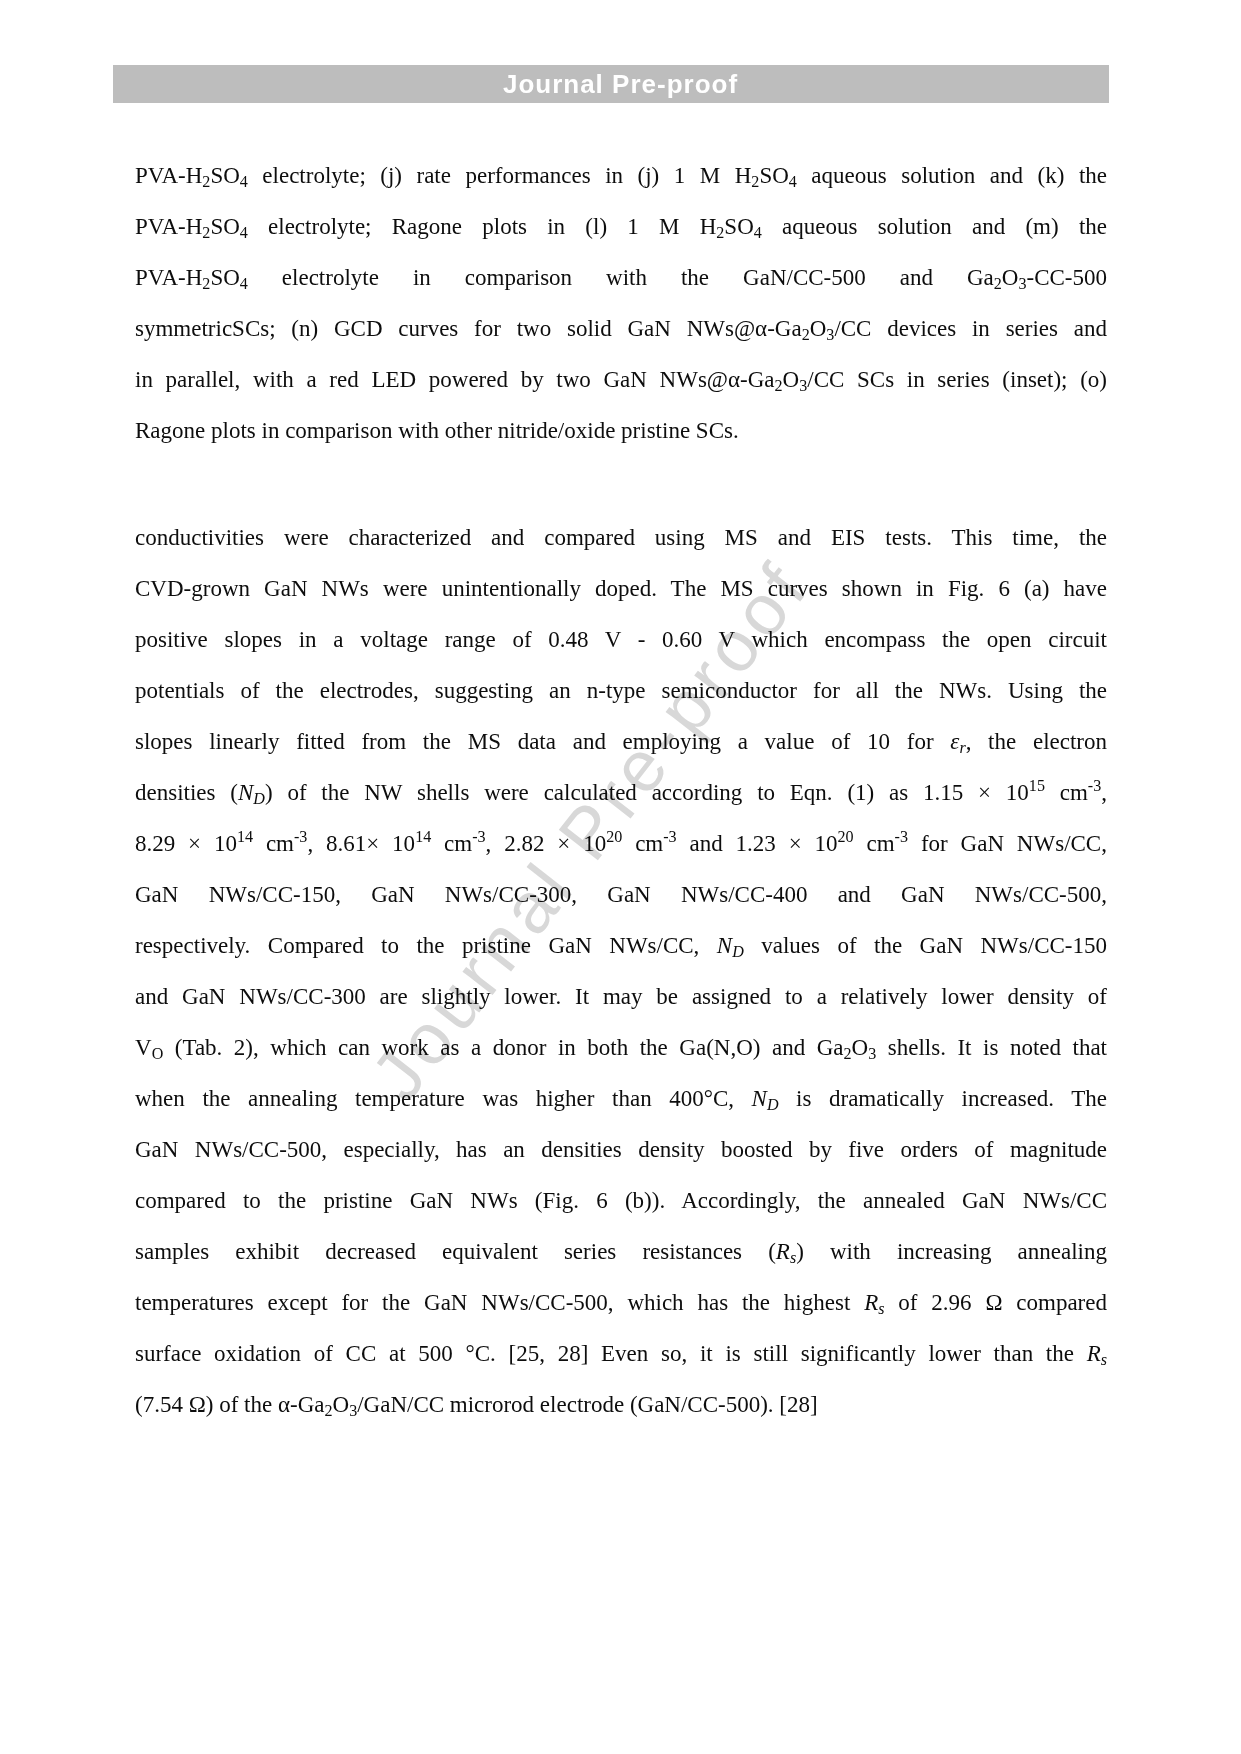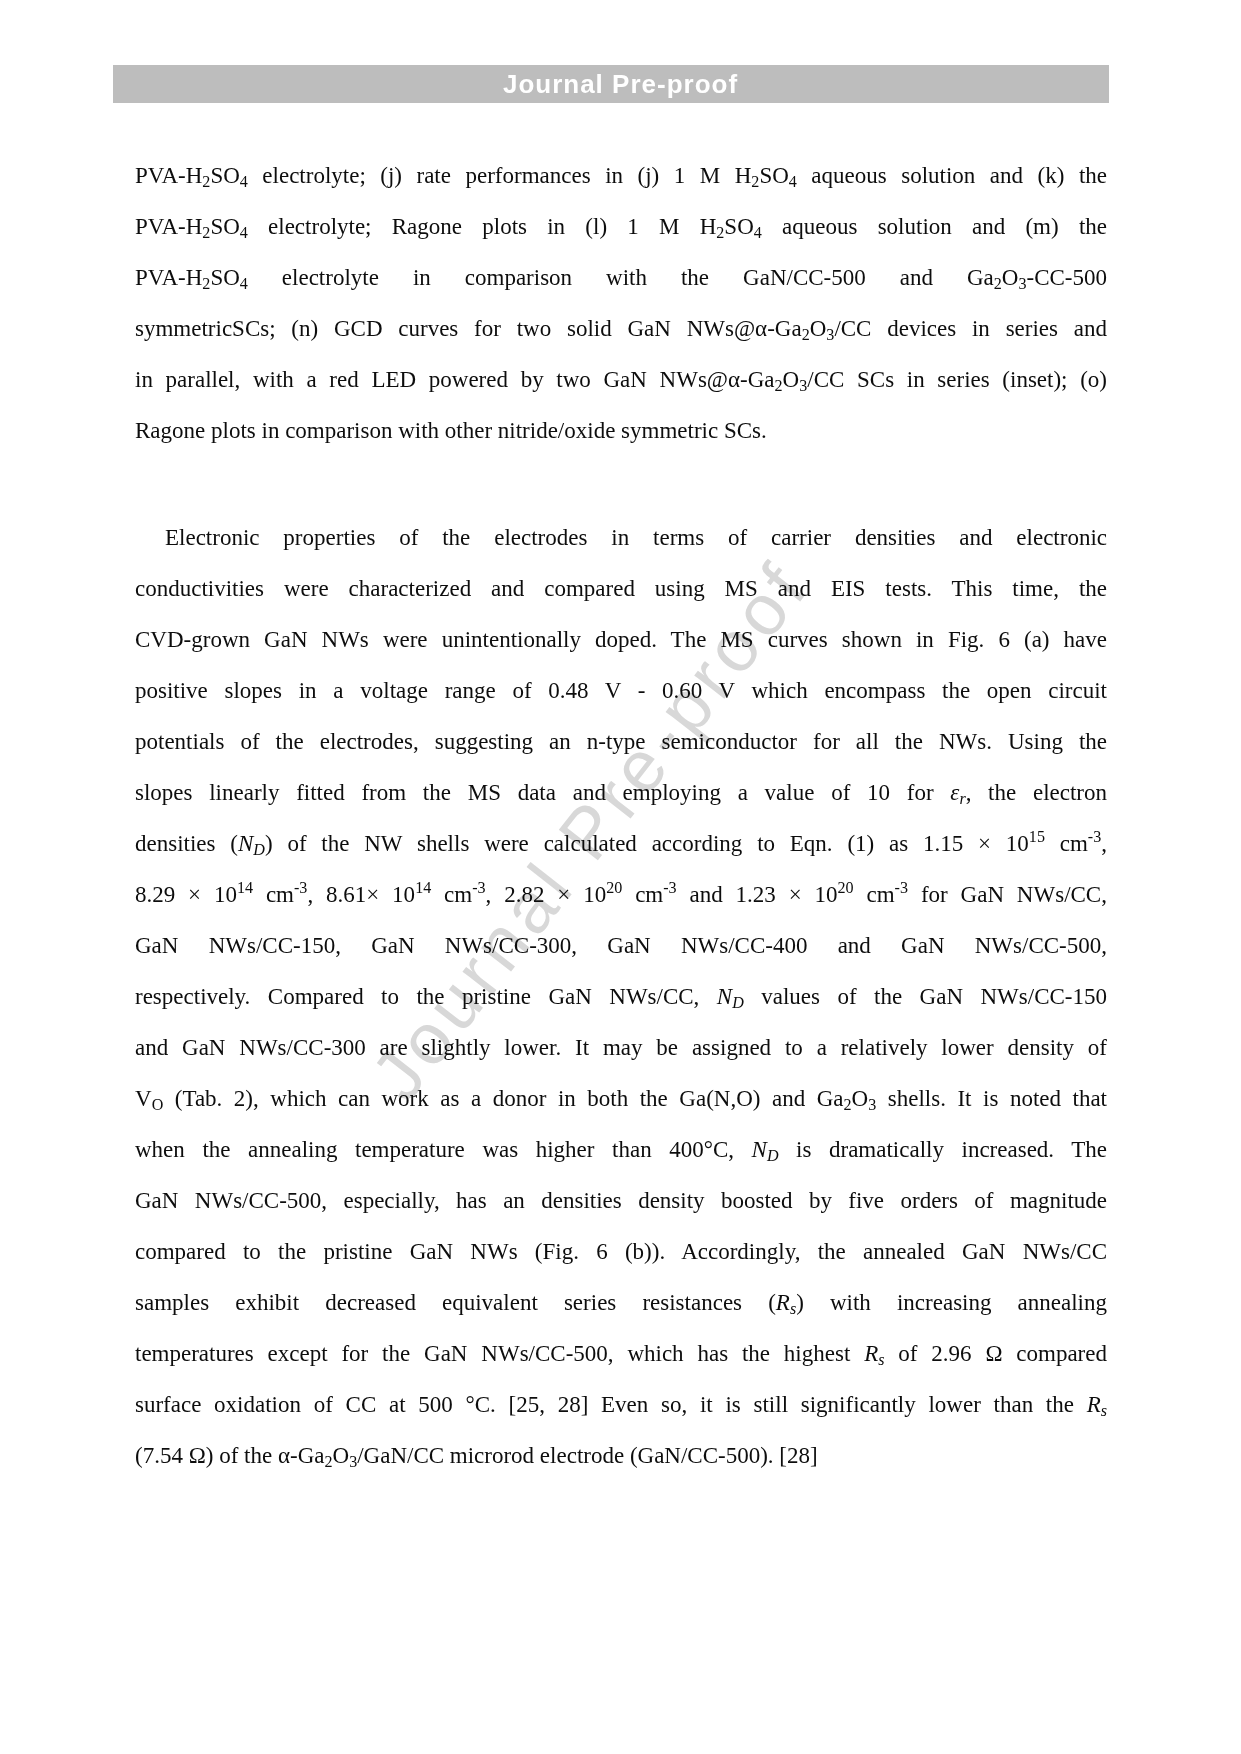--- a/index.html
+++ b/index.html
@@ -91,24 +91,23 @@
     <span class="banner-text" style="color: rgb(255, 255, 255);">Journal Pre-proof</span>
   </div>
   <div class="watermark" style="color: rgb(216, 216, 216);">Journal Pre-proof</div>
   <div class="content" id="content">
       <div class="paragraph">
         <div class="line just">PVA-H<sub>2</sub>SO<sub>4</sub> electrolyte; (j) rate performances in (j) 1 M H<sub>2</sub>SO<sub>4</sub> aqueous solution and (k) the</div>
         <div class="line just">PVA-H<sub>2</sub>SO<sub>4</sub> electrolyte; Ragone plots in (l) 1 M H<sub>2</sub>SO<sub>4</sub> aqueous solution and (m) the</div>
         <div class="line just">PVA-H<sub>2</sub>SO<sub>4</sub> electrolyte in comparison with the GaN/CC-500 and Ga<sub>2</sub>O<sub>3</sub>-CC-500</div>
         <div class="line just">symmetricSCs; (n) GCD curves for two solid GaN NWs@α-Ga<sub>2</sub>O<sub>3</sub>/CC devices in series and</div>
         <div class="line just">in parallel, with a red LED powered by two GaN NWs@α-Ga<sub>2</sub>O<sub>3</sub>/CC SCs in series (inset); (o)</div>
-        <div class="line">Ragone plots in comparison with other nitride/oxide symmetric SCs.</div>
+        <div class="line">Ragone plots in comparison with other nitride/oxide pristine SCs.</div>
       </div>
       <div class="paragraph">
-        <div class="line just first-indent">Electronic properties of the electrodes in terms of carrier densities and electronic</div>
         <div class="line just">conductivities were characterized and compared using MS and EIS tests. This time, the</div>
         <div class="line just">CVD-grown GaN NWs were unintentionally doped. The MS curves shown in Fig. 6 (a) have</div>
         <div class="line just">positive slopes in a voltage range of 0.48 V - 0.60 V which encompass the open circuit</div>
         <div class="line just">potentials of the electrodes, suggesting an n-type semiconductor for all the NWs. Using the</div>
         <div class="line just">slopes linearly fitted from the MS data and employing a value of 10 for <i>ε<sub>r</sub></i>, the electron</div>
         <div class="line just">densities (<i>N<sub>D</sub></i>) of the NW shells were calculated according to Eqn. (1) as 1.15 × 10<sup>15</sup> cm<sup>-3</sup>,</div>
         <div class="line just">8.29 × 10<sup>14</sup> cm<sup>-3</sup>, 8.61× 10<sup>14</sup> cm<sup>-3</sup>, 2.82 × 10<sup>20</sup> cm<sup>-3</sup> and 1.23 × 10<sup>20</sup> cm<sup>-3</sup> for GaN NWs/CC,</div>
         <div class="line just">GaN NWs/CC-150, GaN NWs/CC-300, GaN NWs/CC-400 and GaN NWs/CC-500,</div>
         <div class="line just">respectively. Compared to the pristine GaN NWs/CC, <i>N<sub>D</sub></i> values of the GaN NWs/CC-150</div>
         <div class="line just">and GaN NWs/CC-300 are slightly lower. It may be assigned to a relatively lower density of</div>

